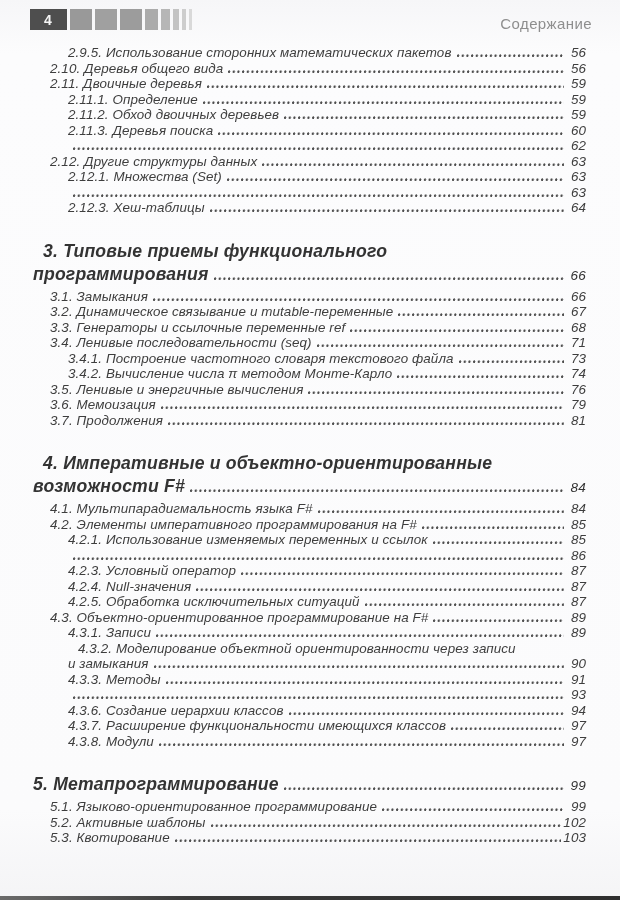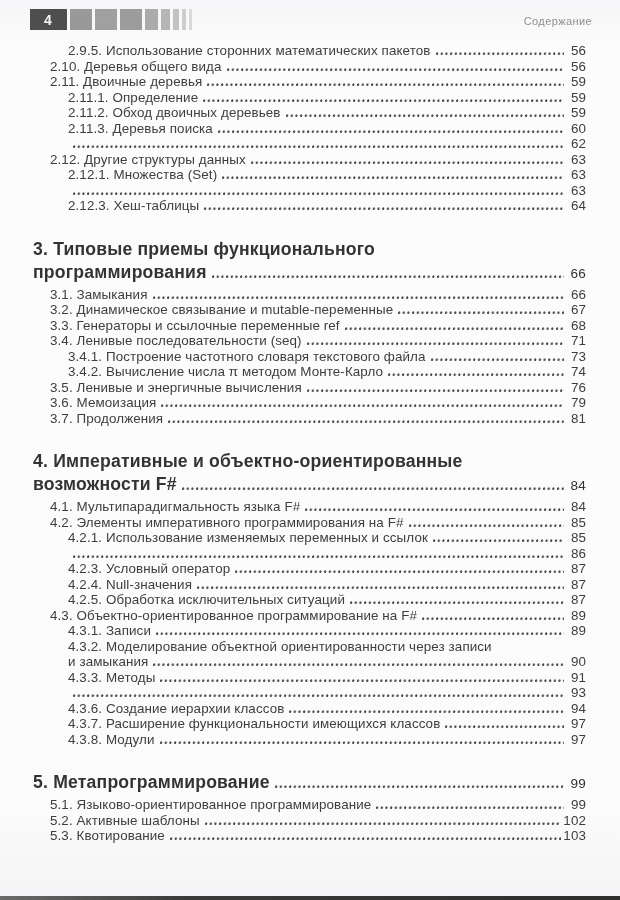--- a/index.html
+++ b/index.html
@@ -24,26 +24,26 @@
     padding:9px 28px 0 30px;
   }
   .pagebox-strip { display:flex; gap:3px; height:21px; align-items:stretch; }
   .pagebox {
     width:37px; background:#4e4e4e; color:#f4f4f4;
     font-weight:bold; font-size:14px;
     display:flex; align-items:center; justify-content:center;
     letter-spacing:1px;
   }
   .sq { height:21px; }
-  .header-title { color:#8e8e8e; font-size:11px; padding-top:6px; letter-spacing:0.4px; }
+  .header-title { color:#8e8e8e; font-size:15px; padding-top:6px; letter-spacing:0.4px; }
 
   .toc { padding:13px 34px 0 33px; }
-  .entry { font-size:13.4px; line-height:15.5px; letter-spacing:0.1px; }
+  .entry { font-size:13.4px; line-height:15.5px; letter-spacing:0.1px;font-style:italic; }
   .entry .row { display:flex; align-items:baseline; }
-  .entry .line1 { white-space:nowrap; }
+  .entry .line1 { white-space:nowrap;margin-left:10px; }
   .label { white-space:nowrap; }
   .leader {
     flex:1 1 auto; min-width:10px; height:4px; margin:0 2px 0 5px;
     background-image:radial-gradient(circle at 1.1px 2.6px, #4c4c4c 1.05px, rgba(0,0,0,0) 1.35px);
     background-size:4.7px 4px; background-repeat:repeat-x;
   }
   .pagenum { white-space:nowrap; text-align:right; min-width:20px; }
 
   .lvl1 .row, .lvl1 .line1 { padding-left:17px; }
   .lvl2 .row, .lvl2 .line1 { padding-left:35px; }

